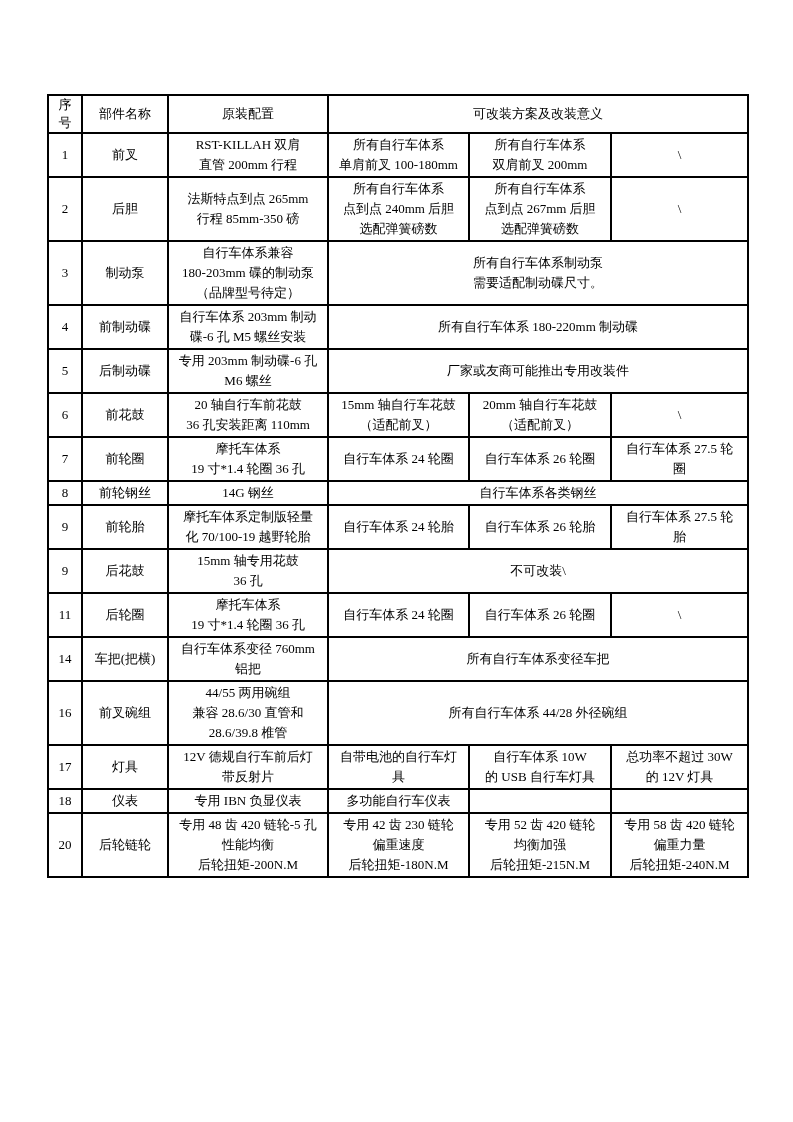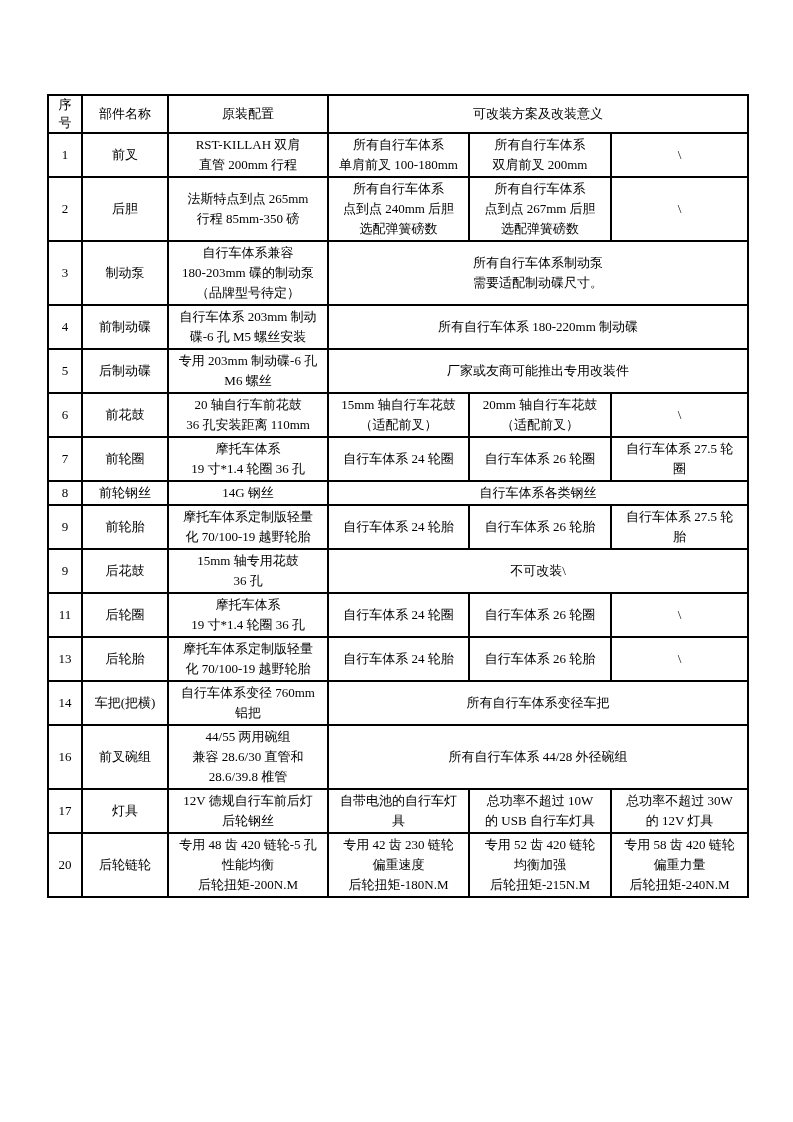--- a/index.html
+++ b/index.html
@@ -164,54 +164,53 @@
     <tr>
       <td>11</td>
       <td>后轮圈</td>
       <td>摩托车体系
 19 寸*1.4 轮圈 36 孔</td>
       <td>自行车体系 24 轮圈</td>
       <td>自行车体系 26 轮圈</td>
       <td>\</td>
     </tr>
     <tr>
-      <td>13</td>
-      <td>后轮胎</td>
-      <td>摩托车体系定制版轻量
-化 70/100-19 越野轮胎</td>
-      <td>自行车体系 24 轮胎</td>
-      <td>自行车体系 26 轮胎</td>
-      <td>\</td>
-    </tr>
-    <tr>
       <td>14</td>
       <td>车把(把横)</td>
       <td>自行车体系变径 760mm
 铝把</td>
       <td colspan="3">所有自行车体系变径车把</td>
     </tr>
     <tr>
       <td>16</td>
       <td>前叉碗组</td>
       <td>44/55 两用碗组
 兼容 28.6/30 直管和
 28.6/39.8 椎管</td>
       <td colspan="3">所有自行车体系 44/28 外径碗组</td>
     </tr>
     <tr>
       <td>17</td>
       <td>灯具</td>
       <td>12V 德规自行车前后灯
-后轮钢丝</td>
+带反射片</td>
       <td>自带电池的自行车灯
 具</td>
-      <td>总功率不超过 10W
+      <td>自行车体系 10W
 的 USB 自行车灯具</td>
       <td>总功率不超过 30W
 的 12V 灯具</td>
+    </tr>
+    <tr>
+      <td>18</td>
+      <td>仪表</td>
+      <td>专用 IBN 负显仪表</td>
+      <td>多功能自行车仪表</td>
+      <td></td>
+      <td></td>
     </tr>
     <tr>
       <td>20</td>
       <td>后轮链轮</td>
       <td>专用 48 齿 420 链轮-5 孔
 性能均衡
 后轮扭矩-200N.M</td>
       <td>专用 42 齿 230 链轮
 偏重速度
 后轮扭矩-180N.M</td>

